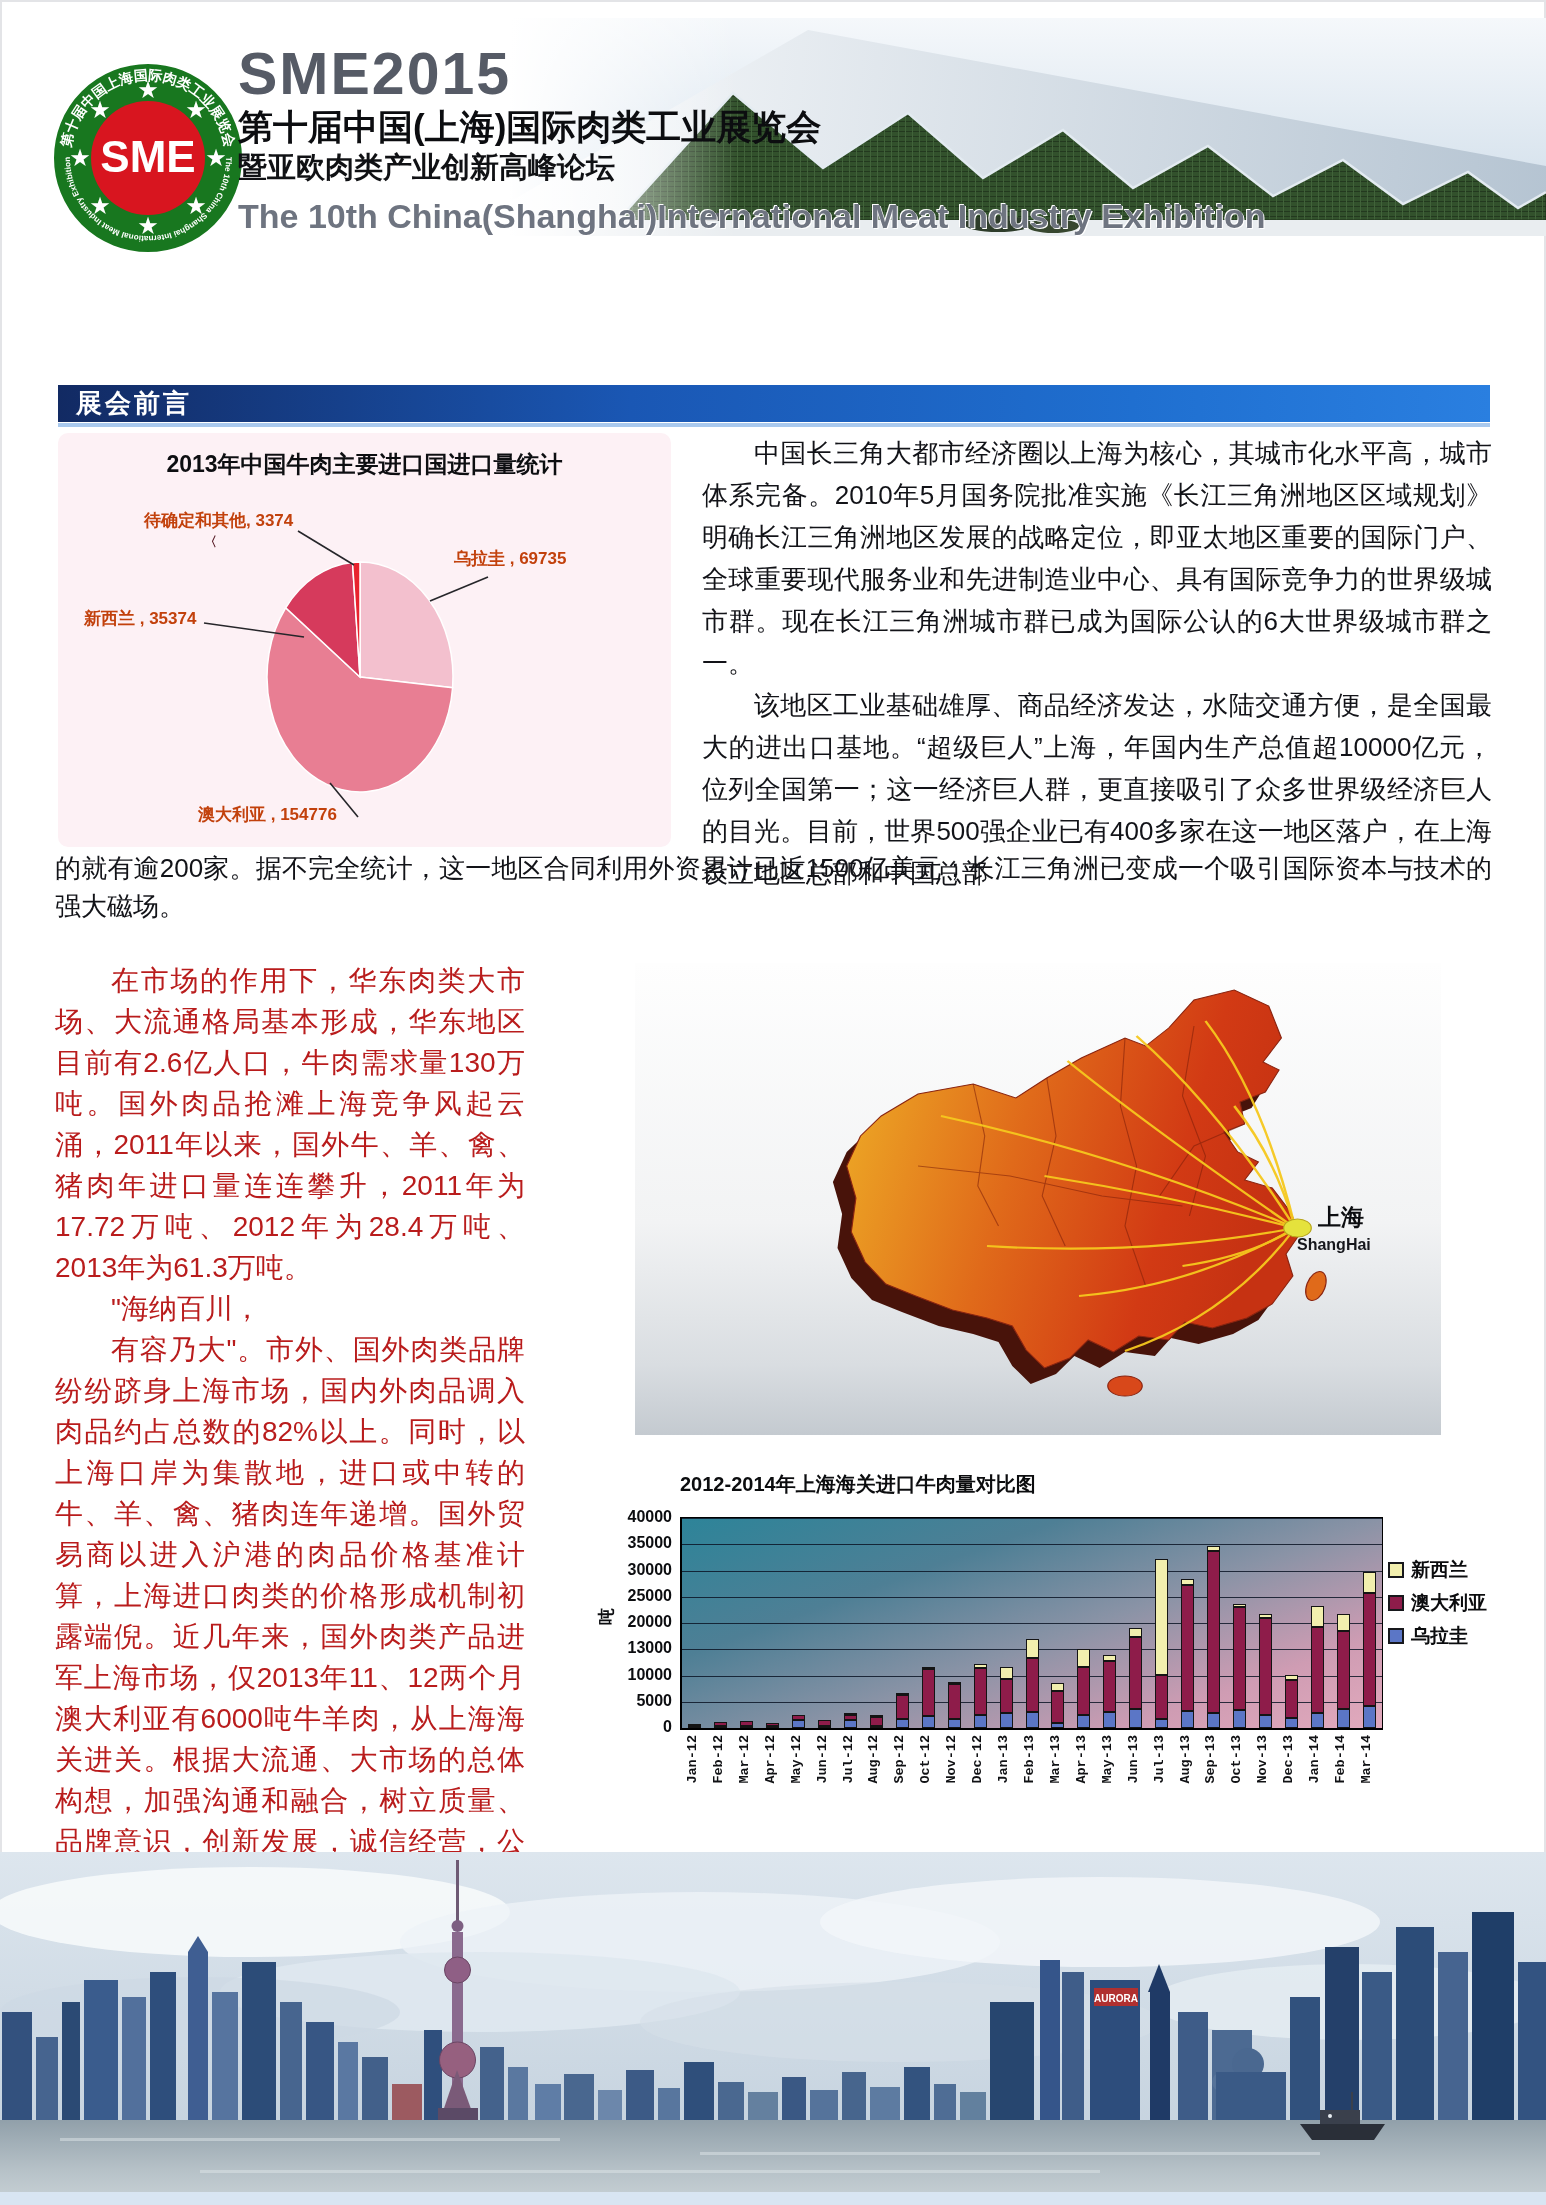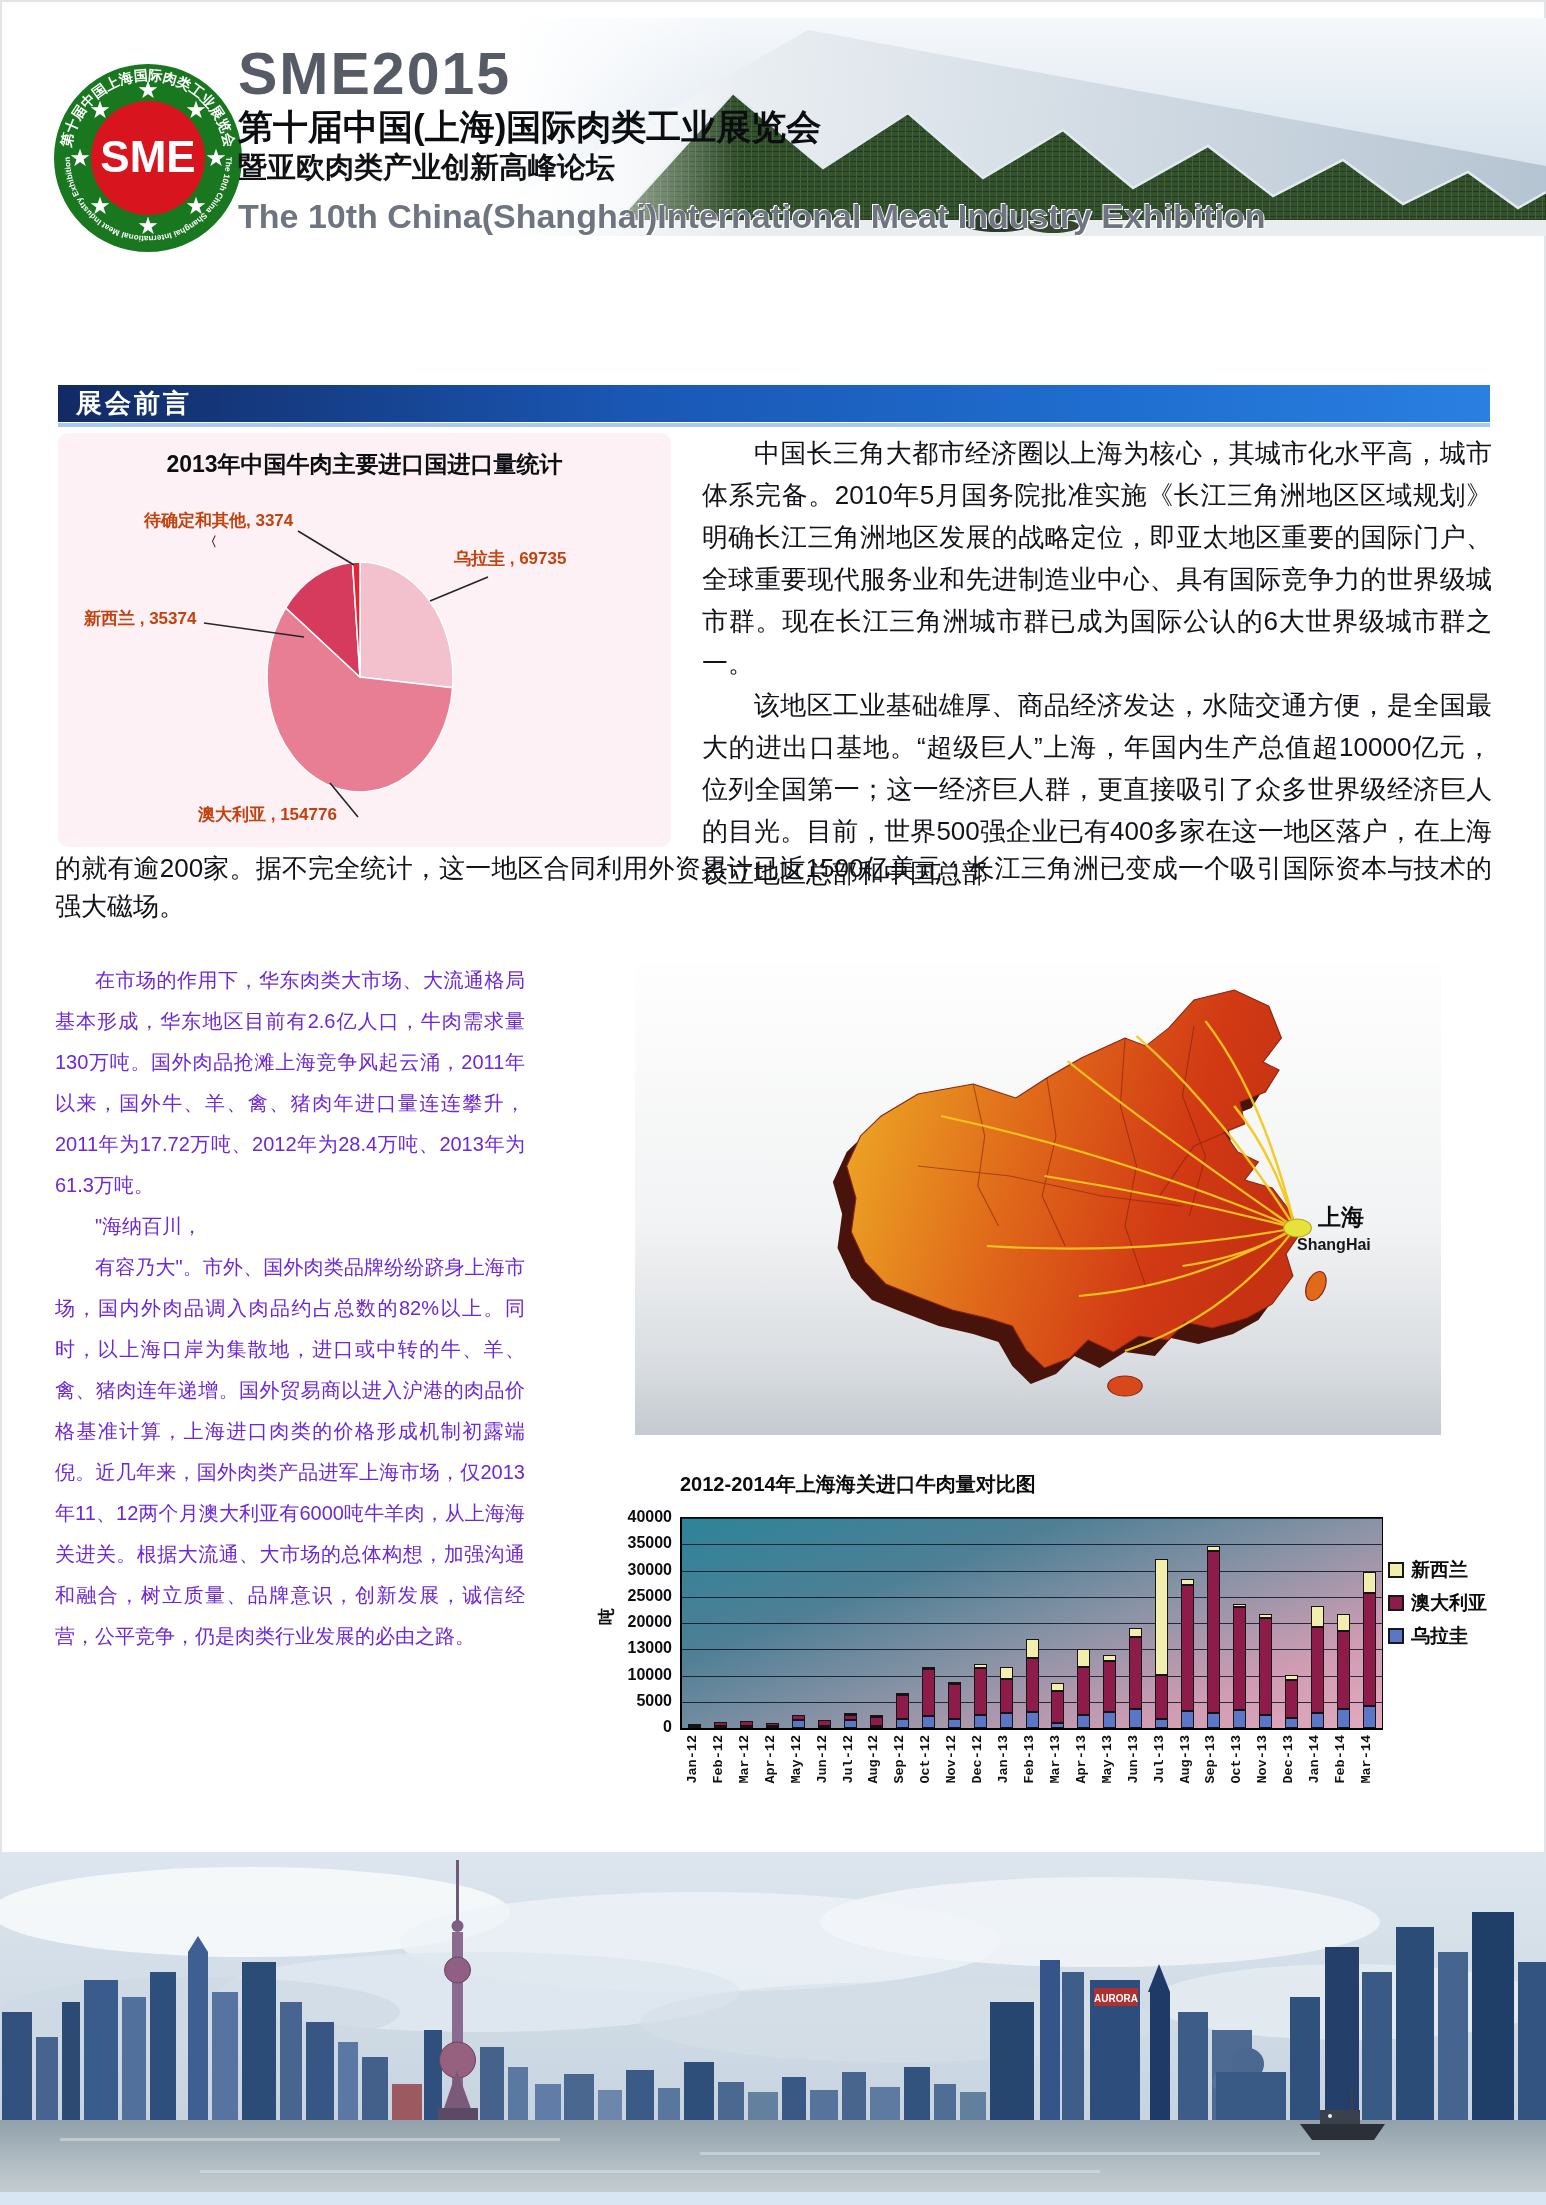--- a/index.html
+++ b/index.html
@@ -27,21 +27,21 @@
   #pie-svg{position:absolute;left:0;top:0;width:613px;height:414px;}
   .pie-callout{position:absolute;font-size:17px;font-weight:bold;color:#c2410c;white-space:nowrap;}
   .c0{left:396px;top:114px;} .c1{left:26px;top:174px;} .c2{left:140px;top:370px;} .c3{left:86px;top:76px;}
   #pie-mark{position:absolute;left:146px;top:100px;font-size:13px;font-weight:bold;color:#50121d;}
   
   #intro-col{position:absolute;left:702px;top:432px;width:790px;height:414px;}
   #intro-col p{margin:0;font-size:26px;line-height:42px;text-align:justify;text-indent:2em;color:#121318;}
   #full-line{position:absolute;left:55px;top:849px;width:1437px;font-size:26px;line-height:38px;color:#121318;text-align:justify;}
   
   #market-col{position:absolute;left:55px;top:960px;width:470px;}
-  #market-col p{margin:0;font-size:20px;line-height:41px;text-align:justify;text-indent:2em;color:#6d28d9;}
+  #market-col p{margin:0;font-size:28px;line-height:41px;text-align:justify;text-indent:2em;color:#b91c1c;}
   
   #map-panel{position:absolute;left:635px;top:963px;width:806px;height:472px;
       background:linear-gradient(#fefefe,#f2f3f4 55%,#d9dde1 85%,#c4cad0);}
   #map-svg{position:absolute;left:0;top:0;width:806px;height:472px;}
   
   #bar-chart{position:absolute;left:598px;top:1467px;width:948px;height:385px;}
   #bar-title{position:absolute;left:82px;top:4px;width:700px;text-align:left;font-size:20px;font-weight:bold;color:#0b0c0e;}
   #bar-plot{position:absolute;left:82px;top:50px;width:700px;height:210px;
       background:linear-gradient(160deg,#2d8499 0%,#4e7f95 30%,#8a93a6 55%,#cf9cb3 80%,#e2aabd 100%);
       border:1px solid #000;border-left:2px solid #000;border-bottom:2px solid #000;box-sizing:content-box;}

